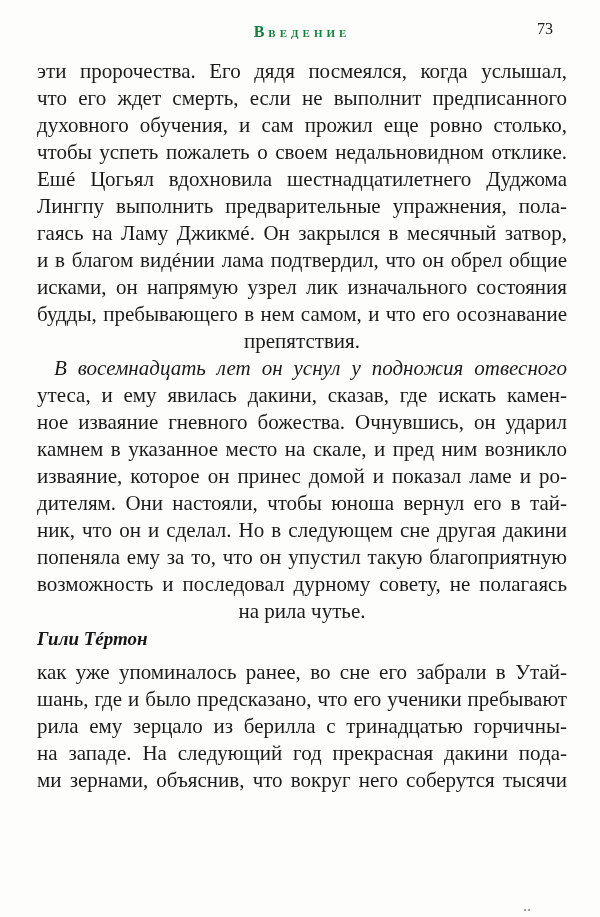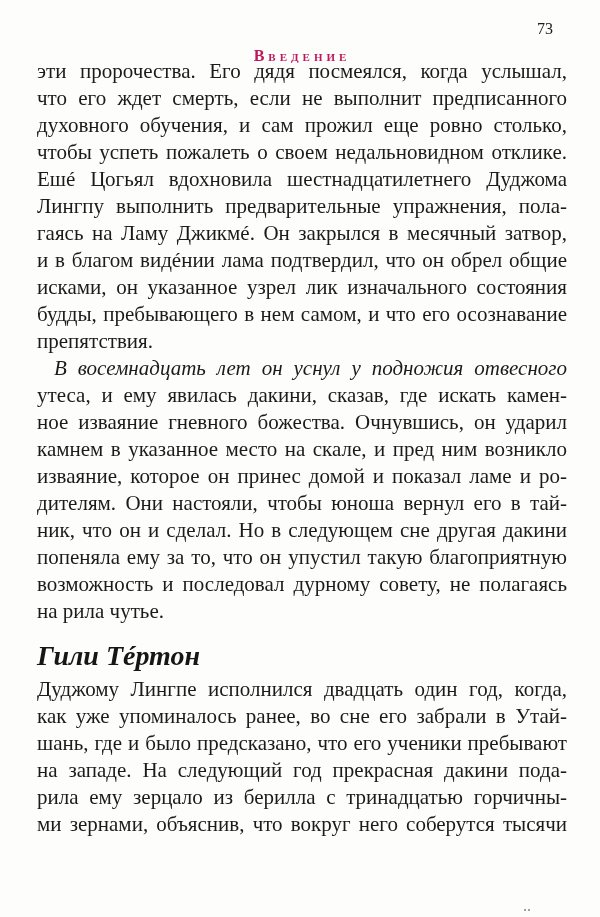--- a/index.html
+++ b/index.html
@@ -23,55 +23,53 @@
   .running-title {
     position: absolute;
     left: 0;
     right: 0;
     top: 3px;
     text-align: center;
     font-variant: small-caps;
     font-size: 16px;
     font-weight: 600;
     letter-spacing: 4px;
-    color: #be185d;
-    margin-top: 24px;
+    color: #15803d;
   }
   .page-number {
     position: absolute;
     right: 14px;
     top: 0;
     font-size: 16px;
     color: #1b1b1b;
   }
   .text-block {
     position: absolute;
     top: 58px;
     left: 37px;
     width: 530px;
     font-size: 21px;
     line-height: 27px;
   }
   .para { margin: 0; }
   .ln {
     display: block;
     height: 27px;
-    text-align: left;
+    text-align: center;
     white-space: normal;
   }
   .ln.j {
     text-align: justify;
     text-align-last: justify;
     text-justify: inter-word;
   }
   .ln.indent { padding-left: 17px; font-style: italic; }
   .section-heading {
-    margin-top: 17px;
     margin-bottom: 7px;
-    font-size: 28px;
+    font-size: 19px;
     line-height: 27px;
     font-weight: bold;
     font-style: italic;
     color: #161616;
   }
   .artifact {
     position: absolute;
     left: 524px;
     top: 909px;
     width: 10px;
@@ -101,46 +99,45 @@
 
     <p class="para">
       <span class="ln j">эти пророчества. Его дядя посмеялся, когда услышал,</span>
       <span class="ln j">что его ждет смерть, если не выполнит предписанного</span>
       <span class="ln j">духовного обучения, и сам прожил еще ровно столько,</span>
       <span class="ln j">чтобы успеть пожалеть о своем недальновидном отклике.</span>
       <span class="ln j">Ешé Цогьял вдохновила шестнадцатилетнего Дуджома</span>
       <span class="ln j">Лингпу выполнить предварительные упражнения, пола-</span>
       <span class="ln j">гаясь на Ламу Джикмé. Он закрылся в месячный затвор,</span>
       <span class="ln j">и в благом видéнии лама подтвердил, что он обрел общие</span>
-      <span class="ln j">исками, он указанное узрел лик изначального состояния</span>
+      <span class="ln j">исками, он напрямую узрел лик изначального состояния</span>
       <span class="ln j">будды, пребывающего в нем самом, и что его осознавание</span>
       <span class="ln">препятствия.</span>
     </p>
 
     <p class="para">
       <span class="ln j indent">В восемнадцать лет он уснул у подножия отвесного</span>
       <span class="ln j">утеса, и ему явилась дакини, сказав, где искать камен-</span>
       <span class="ln j">ное изваяние гневного божества. Очнувшись, он ударил</span>
       <span class="ln j">камнем в указанное место на скале, и пред ним возникло</span>
       <span class="ln j">изваяние, которое он принес домой и показал ламе и ро-</span>
       <span class="ln j">дителям. Они настояли, чтобы юноша вернул его в тай-</span>
       <span class="ln j">ник, что он и сделал. Но в следующем сне другая дакини</span>
       <span class="ln j">попеняла ему за то, что он упустил такую благоприятную</span>
       <span class="ln j">возможность и последовал дурному совету, не полагаясь</span>
       <span class="ln">на рила чутье.</span>
     </p>
 
     <h2 class="section-heading">Гили Тéртон</h2>
 
     <p class="para">
-      <span class="ln j">Дуджому Лингпе исполнился двадцать один год, когда,</span>
       <span class="ln j">как уже упоминалось ранее, во сне его забрали в Утай-</span>
       <span class="ln j">шань, где и было предсказано, что его ученики пребывают</span>
+      <span class="ln j">рила ему зерцало из берилла с тринадцатью горчичны-</span>
       <span class="ln j">на западе. На следующий год прекрасная дакини пода-</span>
-      <span class="ln j">рила ему зерцало из берилла с тринадцатью горчичны-</span>
       <span class="ln j">ми зернами, объяснив, что вокруг него соберутся тысячи</span>
     </p>
 
   </div>
 
   <div class="artifact"><i></i><i></i></div>
 
 </div>
 
 </body></html>

